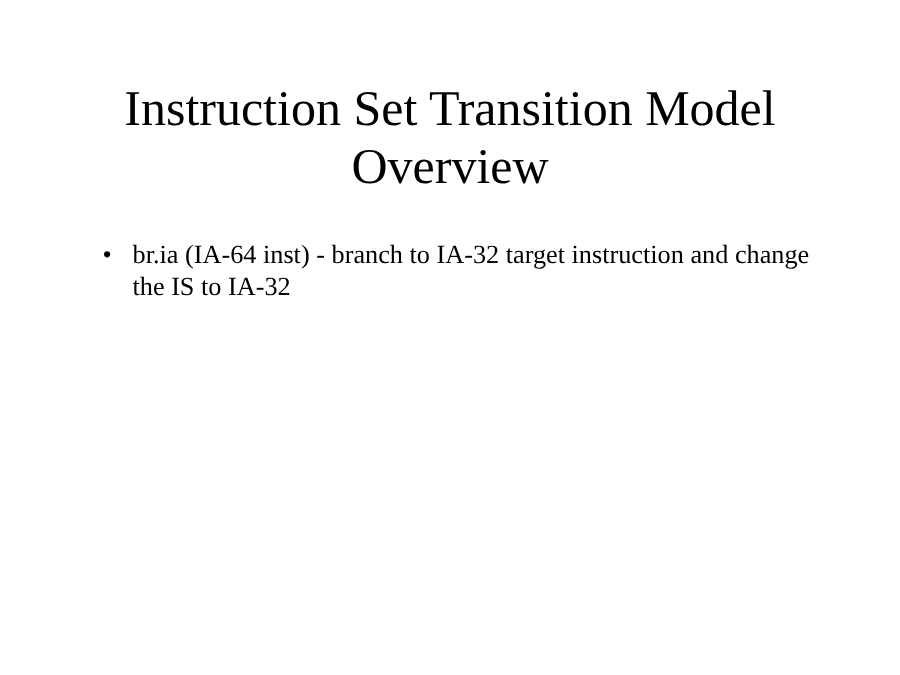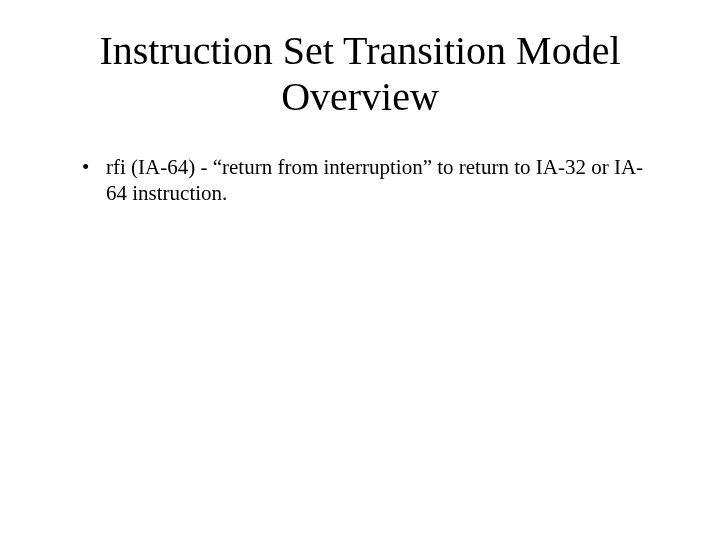--- a/index.html
+++ b/index.html
@@ -19,20 +19,21 @@
       height: 540px;
       padding: 28px 60px 40px 60px;
       position: relative;
     }
     .title {
       font-size: 40px;
       font-weight: normal;
       text-align: center;
       line-height: 1.15;
       margin-bottom: 34px;
+      margin-top: 36px;
     }
     .bullets {
       list-style: none;
       padding-left: 28px;
     }
     .bullets li {
       position: relative;
       font-size: 21px;
       line-height: 1.25;
       margin-bottom: 6px;
@@ -45,15 +46,15 @@
       top: 0;
       font-size: 21px;
     }
   </style>
 </head>
 <body>
 
 <div class="slide">
   <h1 class="title">Instruction Set Transition Model Overview</h1>
   <ul class="bullets">
-    <li>rfi (IA-64) - “return from interruption” to return to IA-32 or IA-64 instruction.</li>
+    <li>br.ia (IA-64 inst) - branch to IA-32 target instruction and change the IS to IA-32</li>
   </ul>
 </div>
 
 </body></html>

